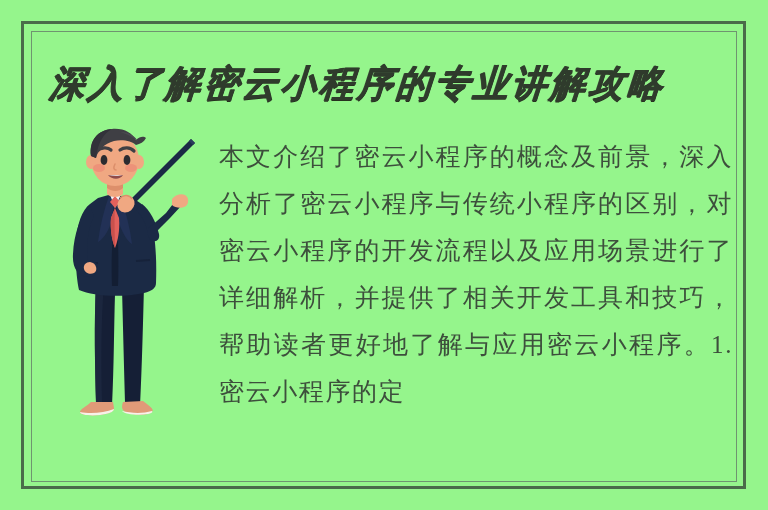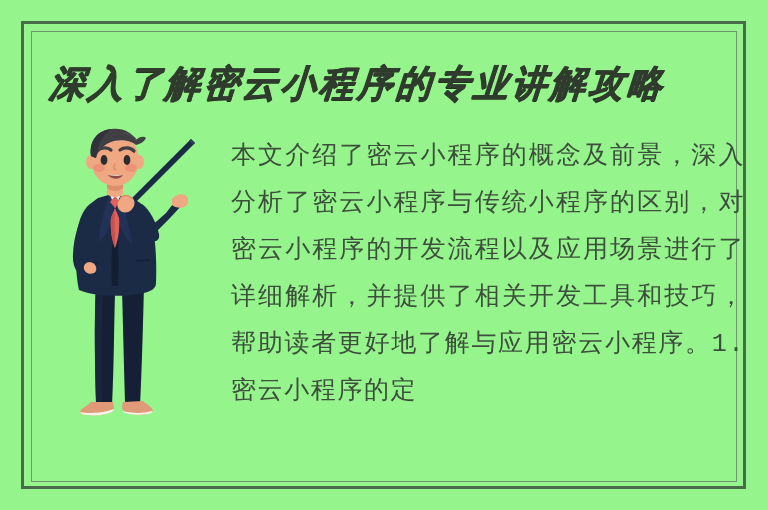--- a/index.html
+++ b/index.html
@@ -66,32 +66,31 @@
     transform: skewX(-5deg) scaleY(1.06);
     transform-origin: left center;
   }
 
   
   .body-copy {
     position: absolute;
     left: 219px;
     top: 133px;
     width: 514px;
-    font-family: Liberation Mono, monospace;
+    font-family: Liberation Serif, serif;
     font-size: 25px;
     line-height: 47px;
     letter-spacing: 1.6px;
     color: #3d4f3c;
     text-align: justify;
     text-justify: inter-character;
     white-space: normal;
     word-break: break-all;
     max-height: 287px;
     overflow: hidden;
-    margin-left: 12px;
   }
 
   
   .illus {
     position: absolute;
     left: 60px;
     top: 118px;
     width: 170px;
     height: 300px;
   }

